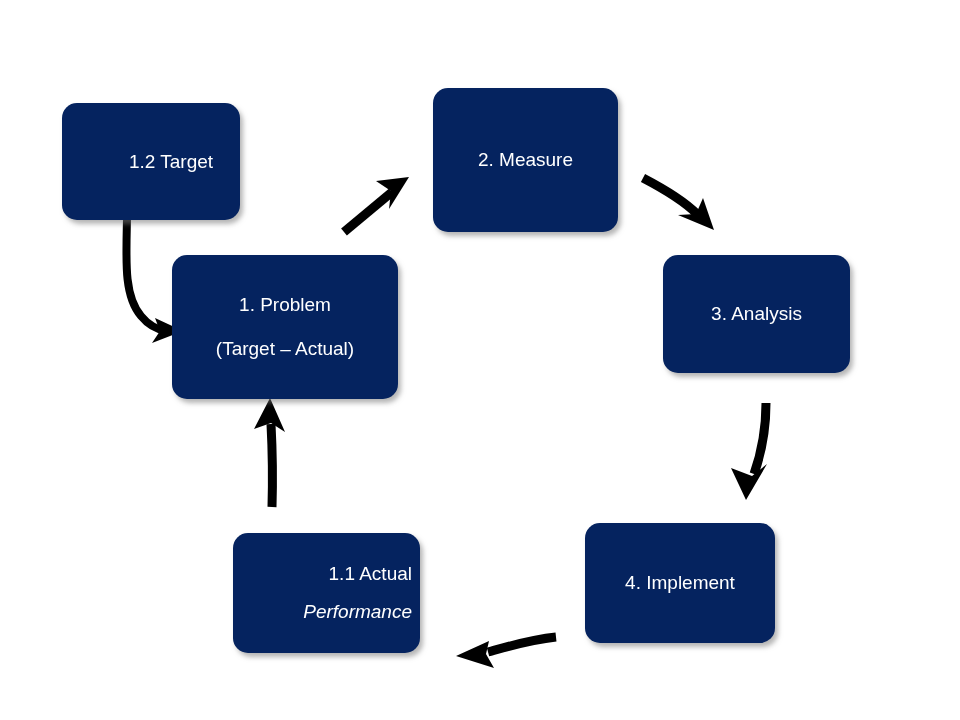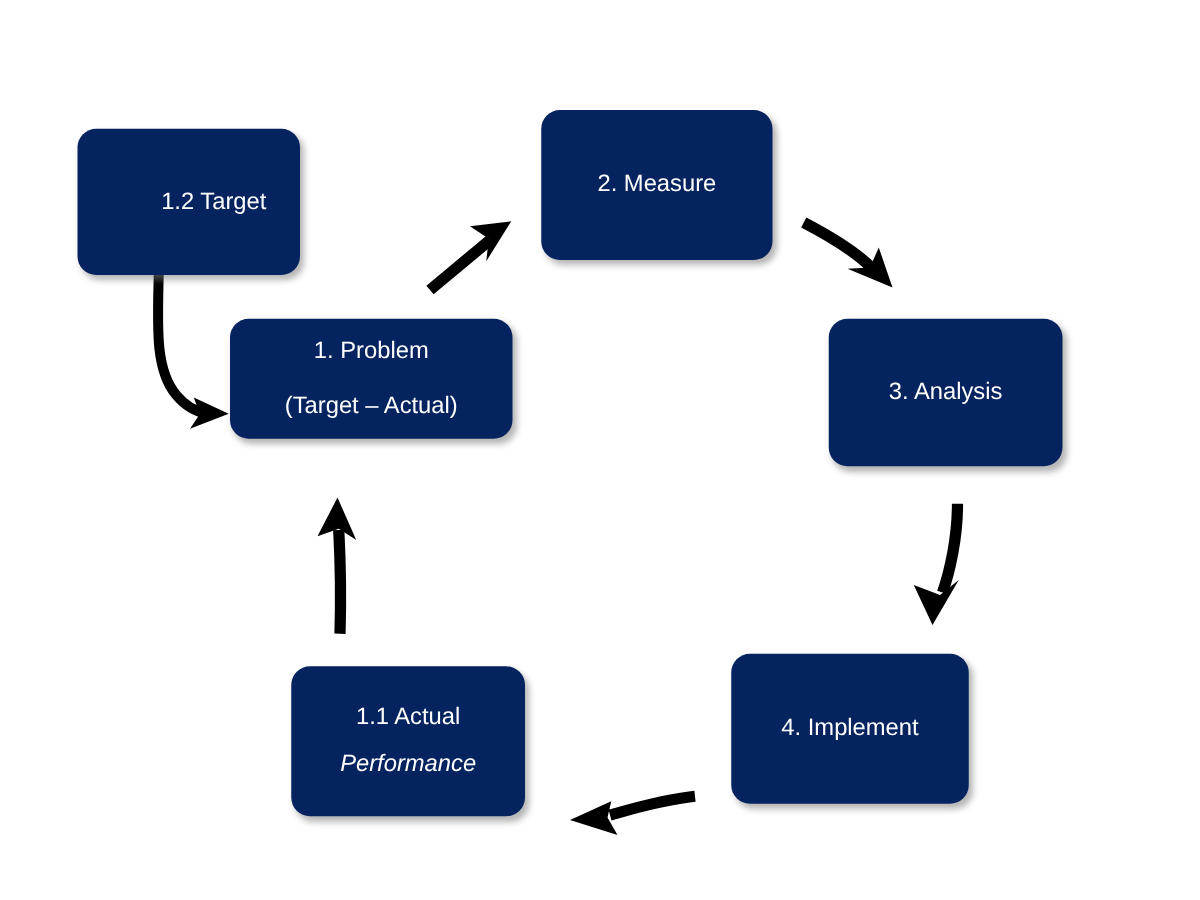--- a/index.html
+++ b/index.html
@@ -41,25 +41,25 @@
     text-align: center;
     box-sizing: border-box;
     padding: 4px 8px;
     z-index: 2;
   }
   .node .line1 { display: block; }
   .node .line2 { display: block; margin-top: 28px; }
 
   
   #node-target      { left: 62px;  top: 103px; width: 178px; height: 117px; padding-left: 48px; }
-  #node-measure     { left: 433px; top: 88px;  width: 185px; height: 120px; }
+  #node-measure     { left: 433px; top: 88px;  width: 185px; height: 144px; }
   #node-analysis    { left: 663px; top: 255px; width: 187px; height: 118px; justify-content: center; }
-  #node-problem     { left: 184px; top: 255px; width: 226px; height: 96px; }
+  #node-problem     { left: 172px; top: 255px; width: 226px; height: 144px; }
   #node-implement   { left: 573px; top: 523px; width: 190px; height: 120px; margin-left: 12px; }
-  #node-actual      { left: 233px; top: 533px; width: 187px; height: 120px; }
+  #node-actual      { left: 233px; top: 533px; width: 187px; height: 120px; align-items: flex-end; }
 
   #node-problem .line2   { margin-top: 22px; }
   #node-actual  .line2   { margin-top: 16px; font-style: italic; }
 </style>
 </head>
 <body>
 
 <div id="canvas">
 
   <svg id="arrow-layer" viewBox="0 0 960 720">

